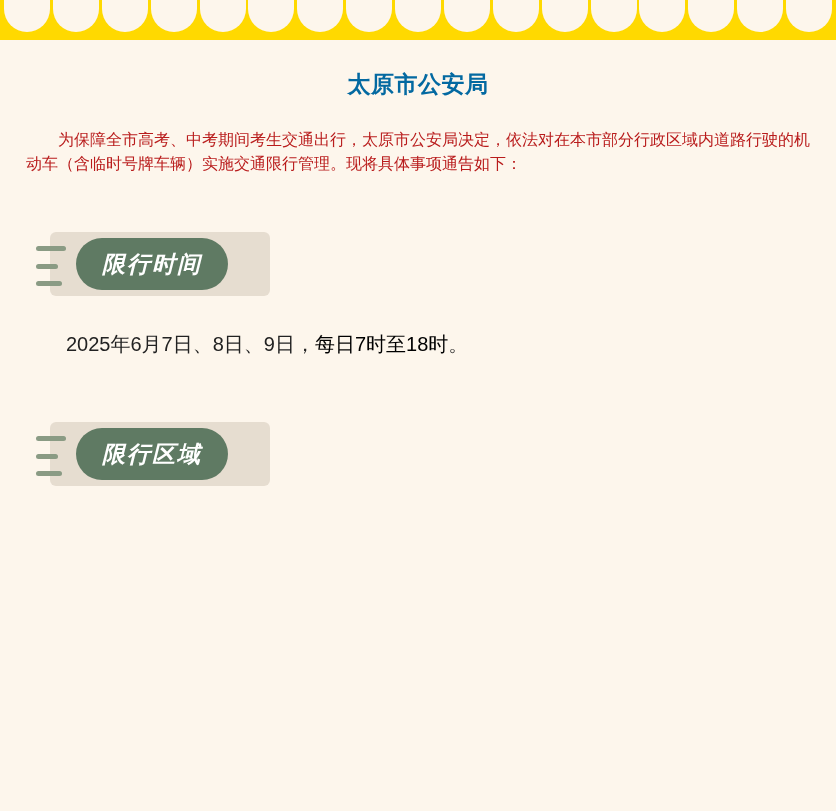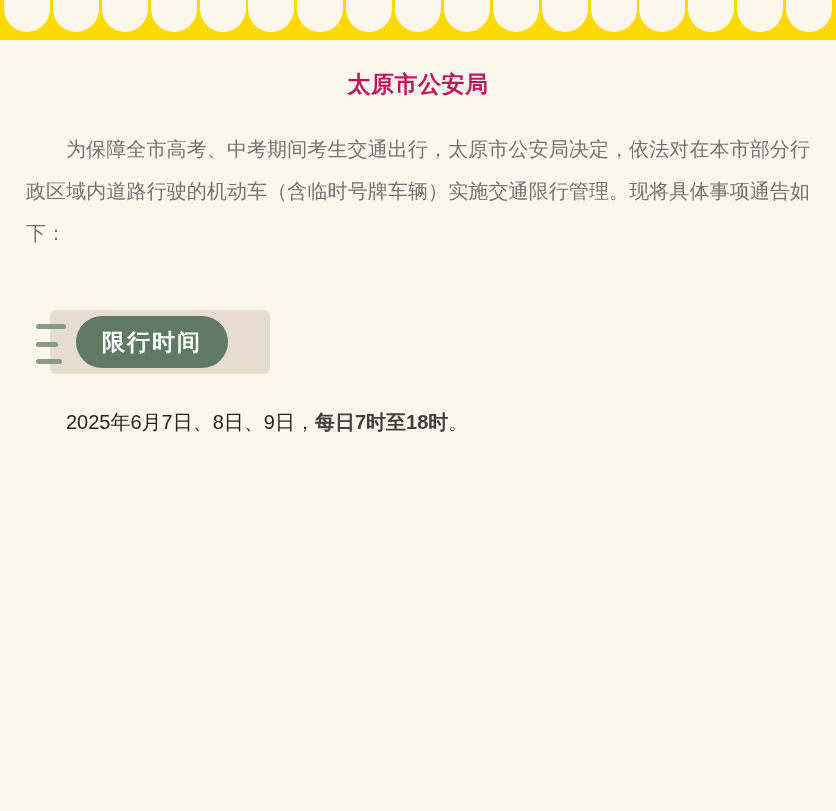--- a/index.html
+++ b/index.html
@@ -48,43 +48,44 @@
     position: relative;
     padding: 0 20px;
     box-sizing: border-box;
   }
 
   .title-block {
     padding-top: 24px;
     text-align: center;
   }
   .title-line {
-    color: #be185d;
+    color: #0369a1;
     font-weight: bold;
     font-size: 23px;
     line-height: 40px;
     letter-spacing: 0.5px;
   }
 
   .para {
     margin-top: 24px;
-    color: #737373;
-    font-size: 20px;
-    line-height: 42px;
+    color: #b91c1c;
+    font-size: 16px;
+    line-height: 24px;
     text-align: justify;
     text-indent: 2em;
     padding: 0 6px;
   }
 
   
   .section-head {
     position: relative;
     margin-top: 56px;
     height: 64px;
     padding-left: 6px;
+    font-style: italic;
   }
   .head-bg {
     position: absolute;
     left: 30px;
     top: 0;
     width: 220px;
     height: 64px;
     background: #e6ddd0;
     border-radius: 6px;
   }
@@ -132,22 +133,22 @@
     font-size: 20px;
     line-height: 44px;
     text-align: justify;
     padding: 0 6px;
     text-indent: 2em;
   }
   .body-text.cont {
     margin-top: 0;
   }
   .hl {
-    color: #404040;
-    font-weight: bold;
+    color: #000000;
+    font-weight: normal;
   }
 </style>
 </head>
 <body>
 
 <div class="banner">
   <div class="scallops">
     <span class="scallop"></span>
     <span class="scallop"></span>
     <span class="scallop"></span>
@@ -184,15 +185,24 @@
         <i></i>
       </div>
     <div class="head-pill">限行时间</div>
   </div>
 
   <div class="body-text">
     <span>2025年6月7日、8日、9日，</span><span class="hl">每日7时至18时</span><span>。</span>
   </div>
 
 
+  <div class="section-head">
+    <div class="head-bg"></div>
+    <div class="head-ticks">
+        <i></i>
+        <i></i>
+        <i></i>
+      </div>
+    <div class="head-pill">限行区域</div>
+  </div>
 
 
 </div>
 
 </body></html>

